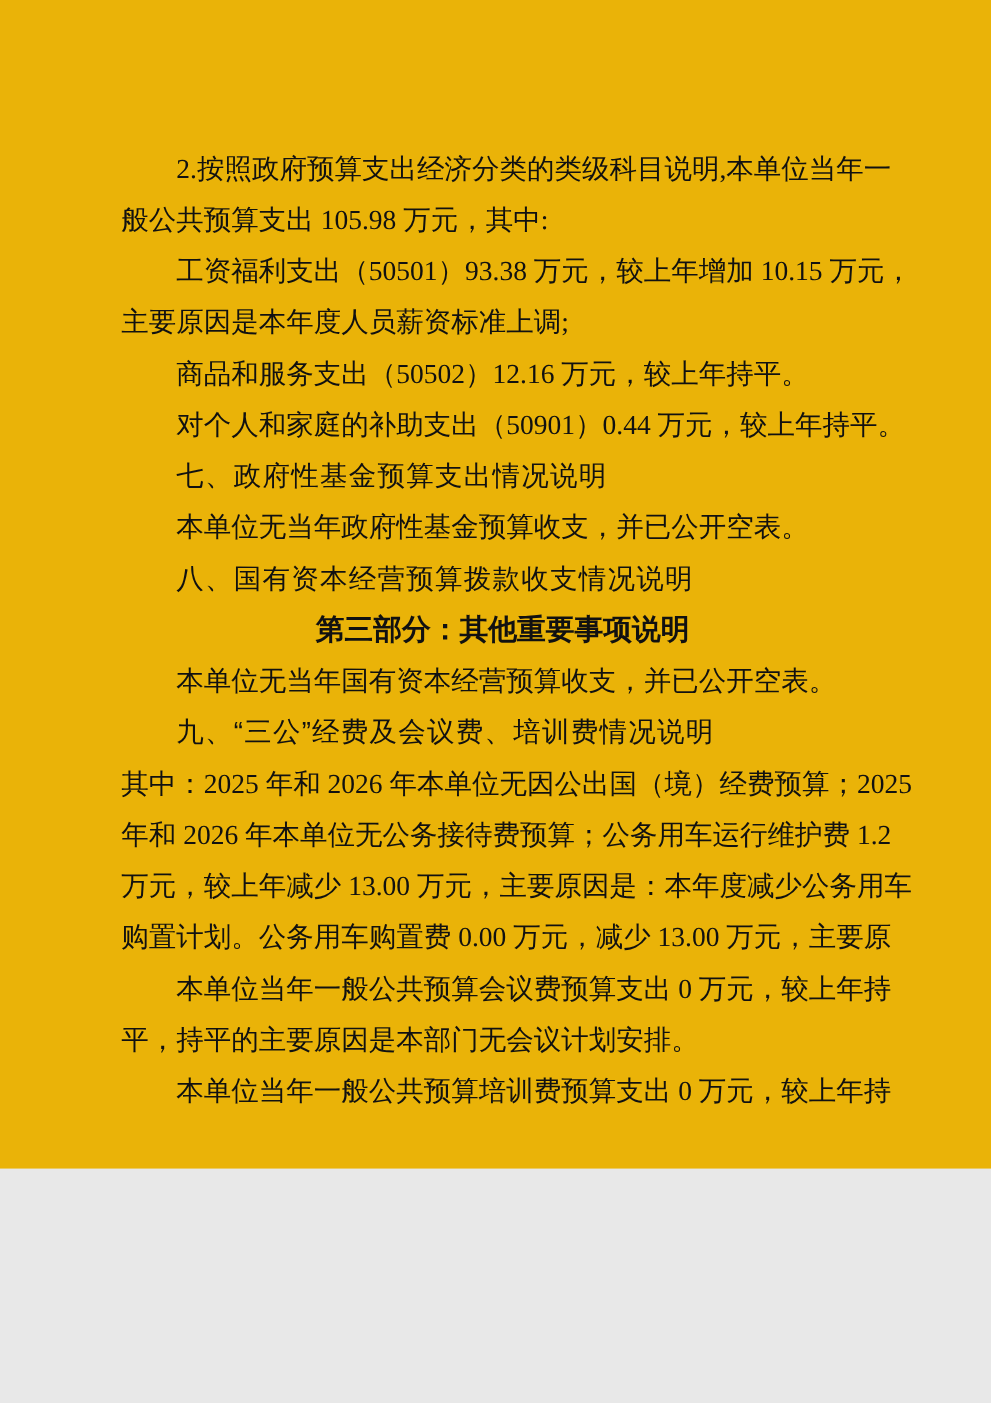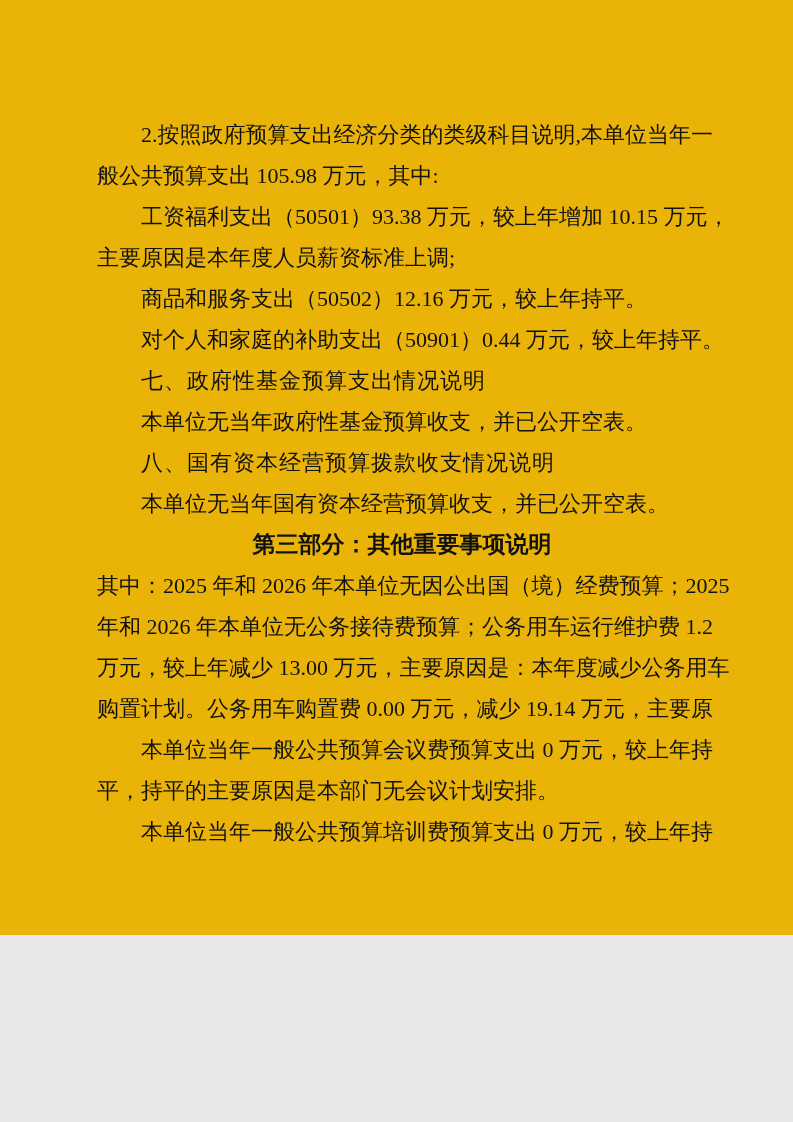--- a/index.html
+++ b/index.html
@@ -63,24 +63,25 @@
   <div class="content">
     <div class="line indent">2.按照政府预算支出经济分类的类级科目说明,本单位当年一</div>
     <div class="line">般公共预算支出 105.98 万元，其中:</div>
     <div class="line indent">工资福利支出（50501）93.38 万元，较上年增加 10.15 万元，</div>
     <div class="line">主要原因是本年度人员薪资标准上调;</div>
     <div class="line indent">商品和服务支出（50502）12.16 万元，较上年持平。</div>
     <div class="line indent">对个人和家庭的补助支出（50901）0.44 万元，较上年持平。</div>
     <div class="line indent h-sans">七、政府性基金预算支出情况说明</div>
     <div class="line indent">本单位无当年政府性基金预算收支，并已公开空表。</div>
     <div class="line indent h-sans">八、国有资本经营预算拨款收支情况说明</div>
+    <div class="line h-center">第三部分：其他重要事项说明</div>
     <div class="line indent">本单位无当年国有资本经营预算收支，并已公开空表。</div>
-    <div class="line h-center">第三部分：其他重要事项说明</div>
+    <div class="line indent h-sans">九、“三公”经费及会议费、培训费情况说明</div>
     <div class="line">其中：2025 年和 2026 年本单位无因公出国（境）经费预算；2025</div>
     <div class="line">年和 2026 年本单位无公务接待费预算；公务用车运行维护费 1.2</div>
     <div class="line">万元，较上年减少 13.00 万元，主要原因是：本年度减少公务用车</div>
-    <div class="line">购置计划。公务用车购置费 0.00 万元，减少 19.14 万元，主要原</div>
+    <div class="line">购置计划。公务用车购置费 0.00 万元，减少 13.00 万元，主要原</div>
     <div class="line indent">本单位当年一般公共预算会议费预算支出 0 万元，较上年持</div>
     <div class="line">平，持平的主要原因是本部门无会议计划安排。</div>
     <div class="line indent">本单位当年一般公共预算培训费预算支出 0 万元，较上年持</div>
   </div>
   <div class="pagenum">– 9 –</div>
 </div>
 
 </body></html>

